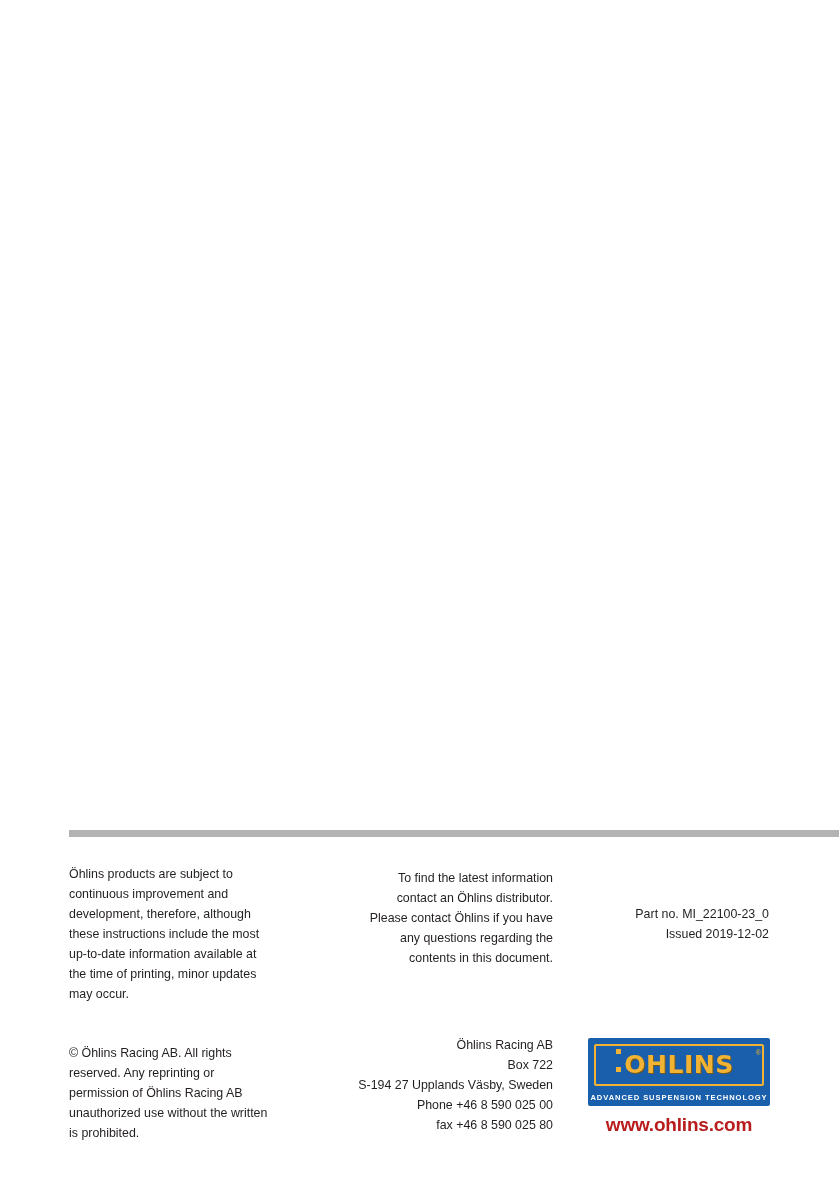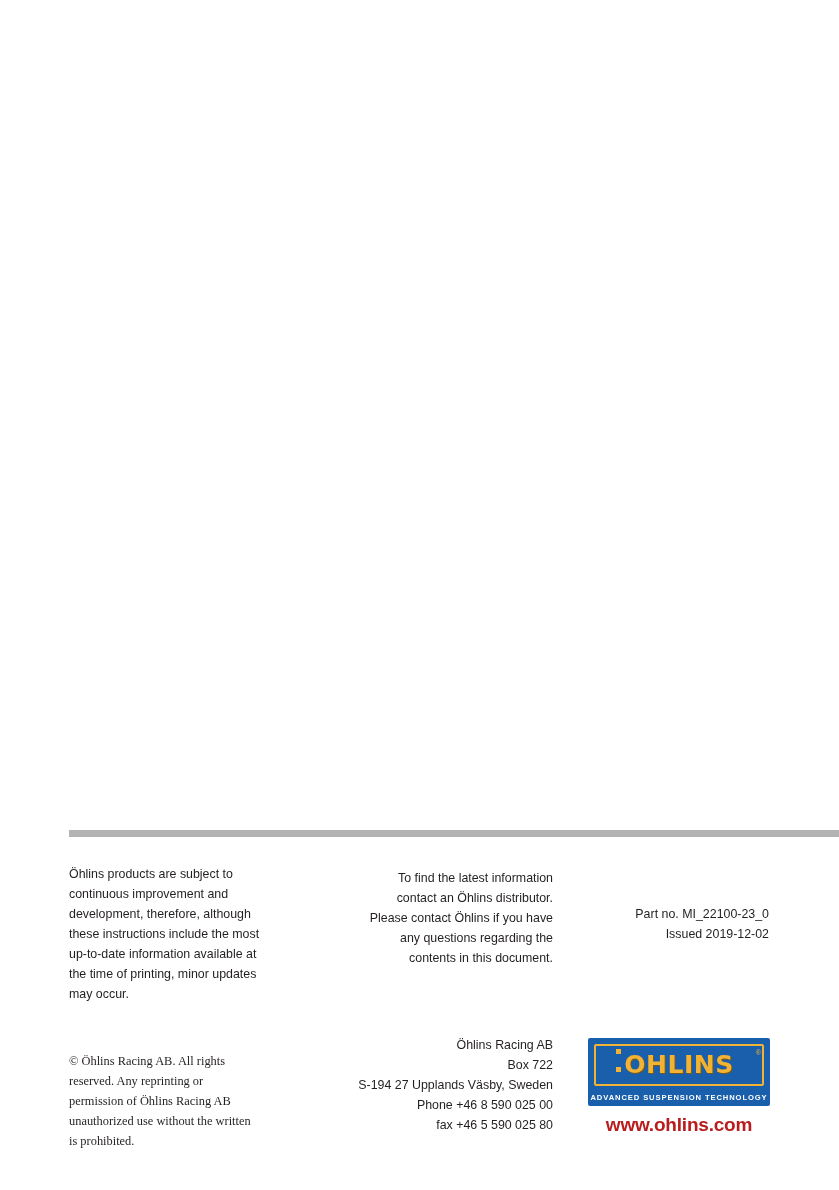--- a/index.html
+++ b/index.html
@@ -218,34 +218,34 @@
 
       <div class="col-right partno" style="top:4px;">
         <span class="line">Part no. MI_22100-23_0</span>
         <span class="line">Issued 2019-12-02</span>
       </div>
 
     </div>
 
     <div class="footer-row-2">
 
-      <div class="col-left" style="top:16px;font-family:Liberation Serif, serif;">
+      <div class="col-left" style="top:8px;">
         <span class="line">© Öhlins Racing AB. All rights</span>
         <span class="line">reserved. Any reprinting or</span>
         <span class="line">permission of Öhlins Racing AB</span>
         <span class="line">unauthorized use without the written</span>
         <span class="line">is prohibited.</span>
       </div>
 
       <div class="col-mid" style="top:0px;">
         <span class="line">Öhlins Racing AB</span>
         <span class="line">Box 722</span>
         <span class="line">S-194 27 Upplands Väsby, Sweden</span>
         <span class="line">Phone +46 8 590 025 00</span>
-        <span class="line">fax +46 5 590 025 80</span>
+        <span class="line">fax +46 8 590 025 80</span>
       </div>
 
     </div>
 
     <div class="logo-wrap">
       <div class="logo-box">
         <div class="logo-inner"></div>
         <div class="logo-word">OHLINS</div>
         <div class="logo-umlaut"><i></i><i></i></div>
         <div class="logo-reg">®</div>

